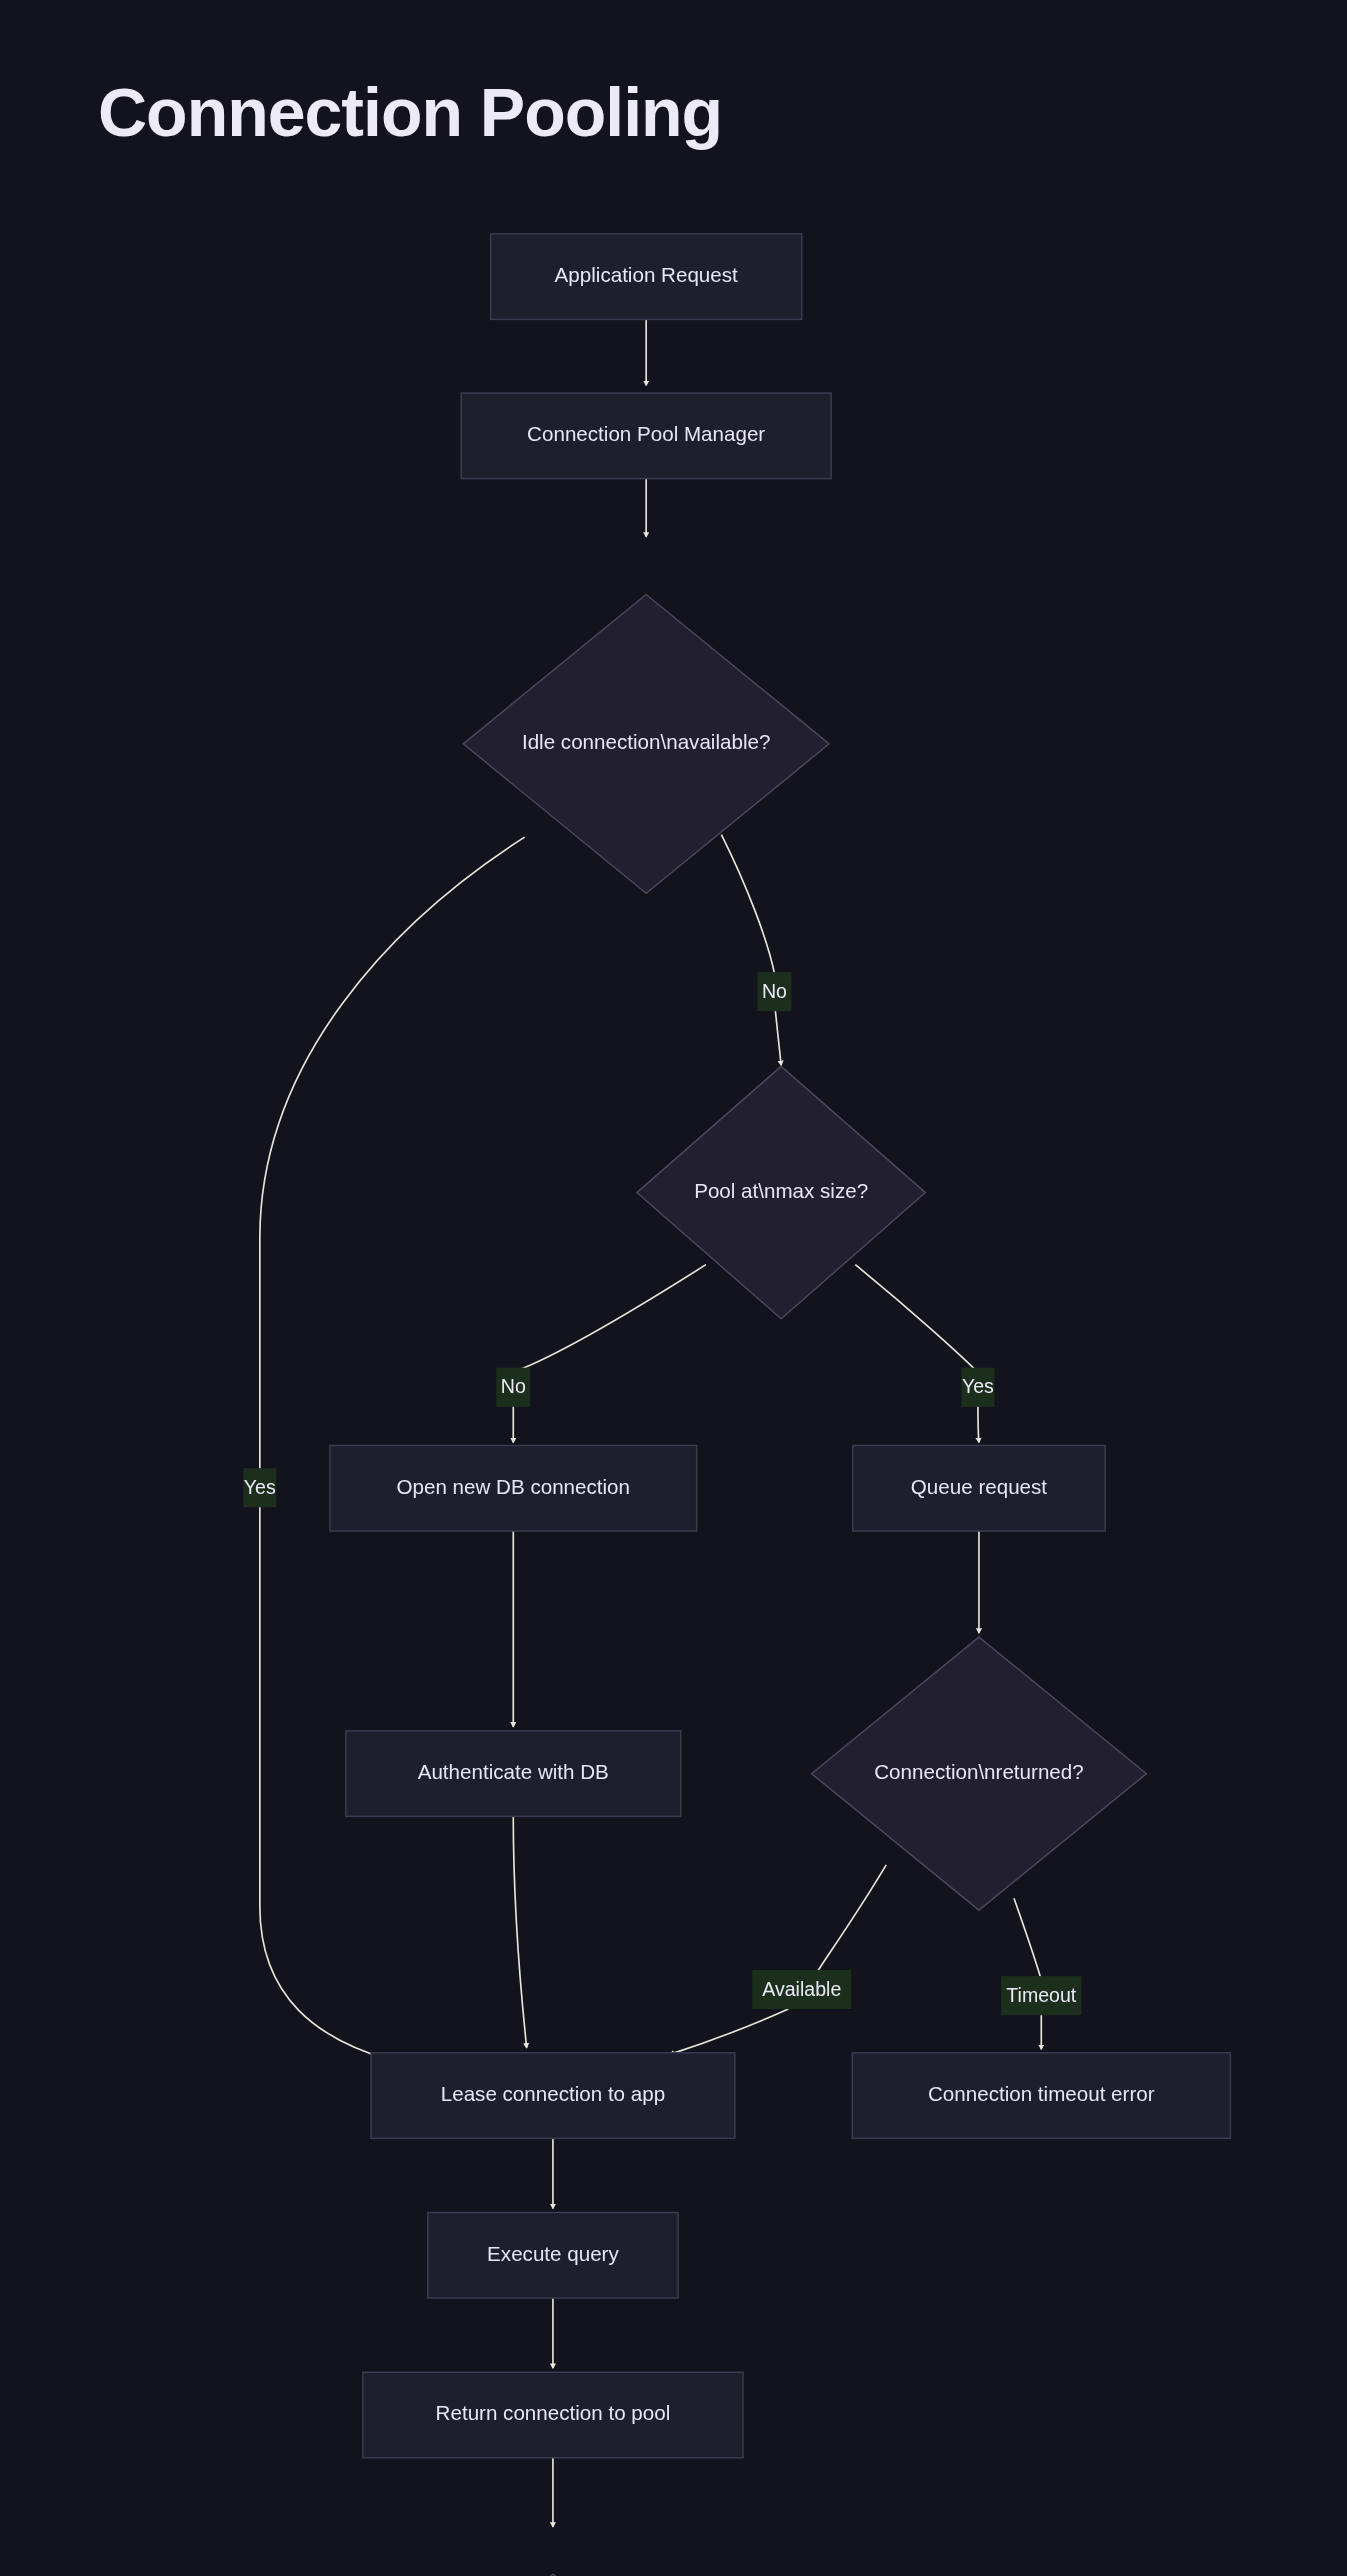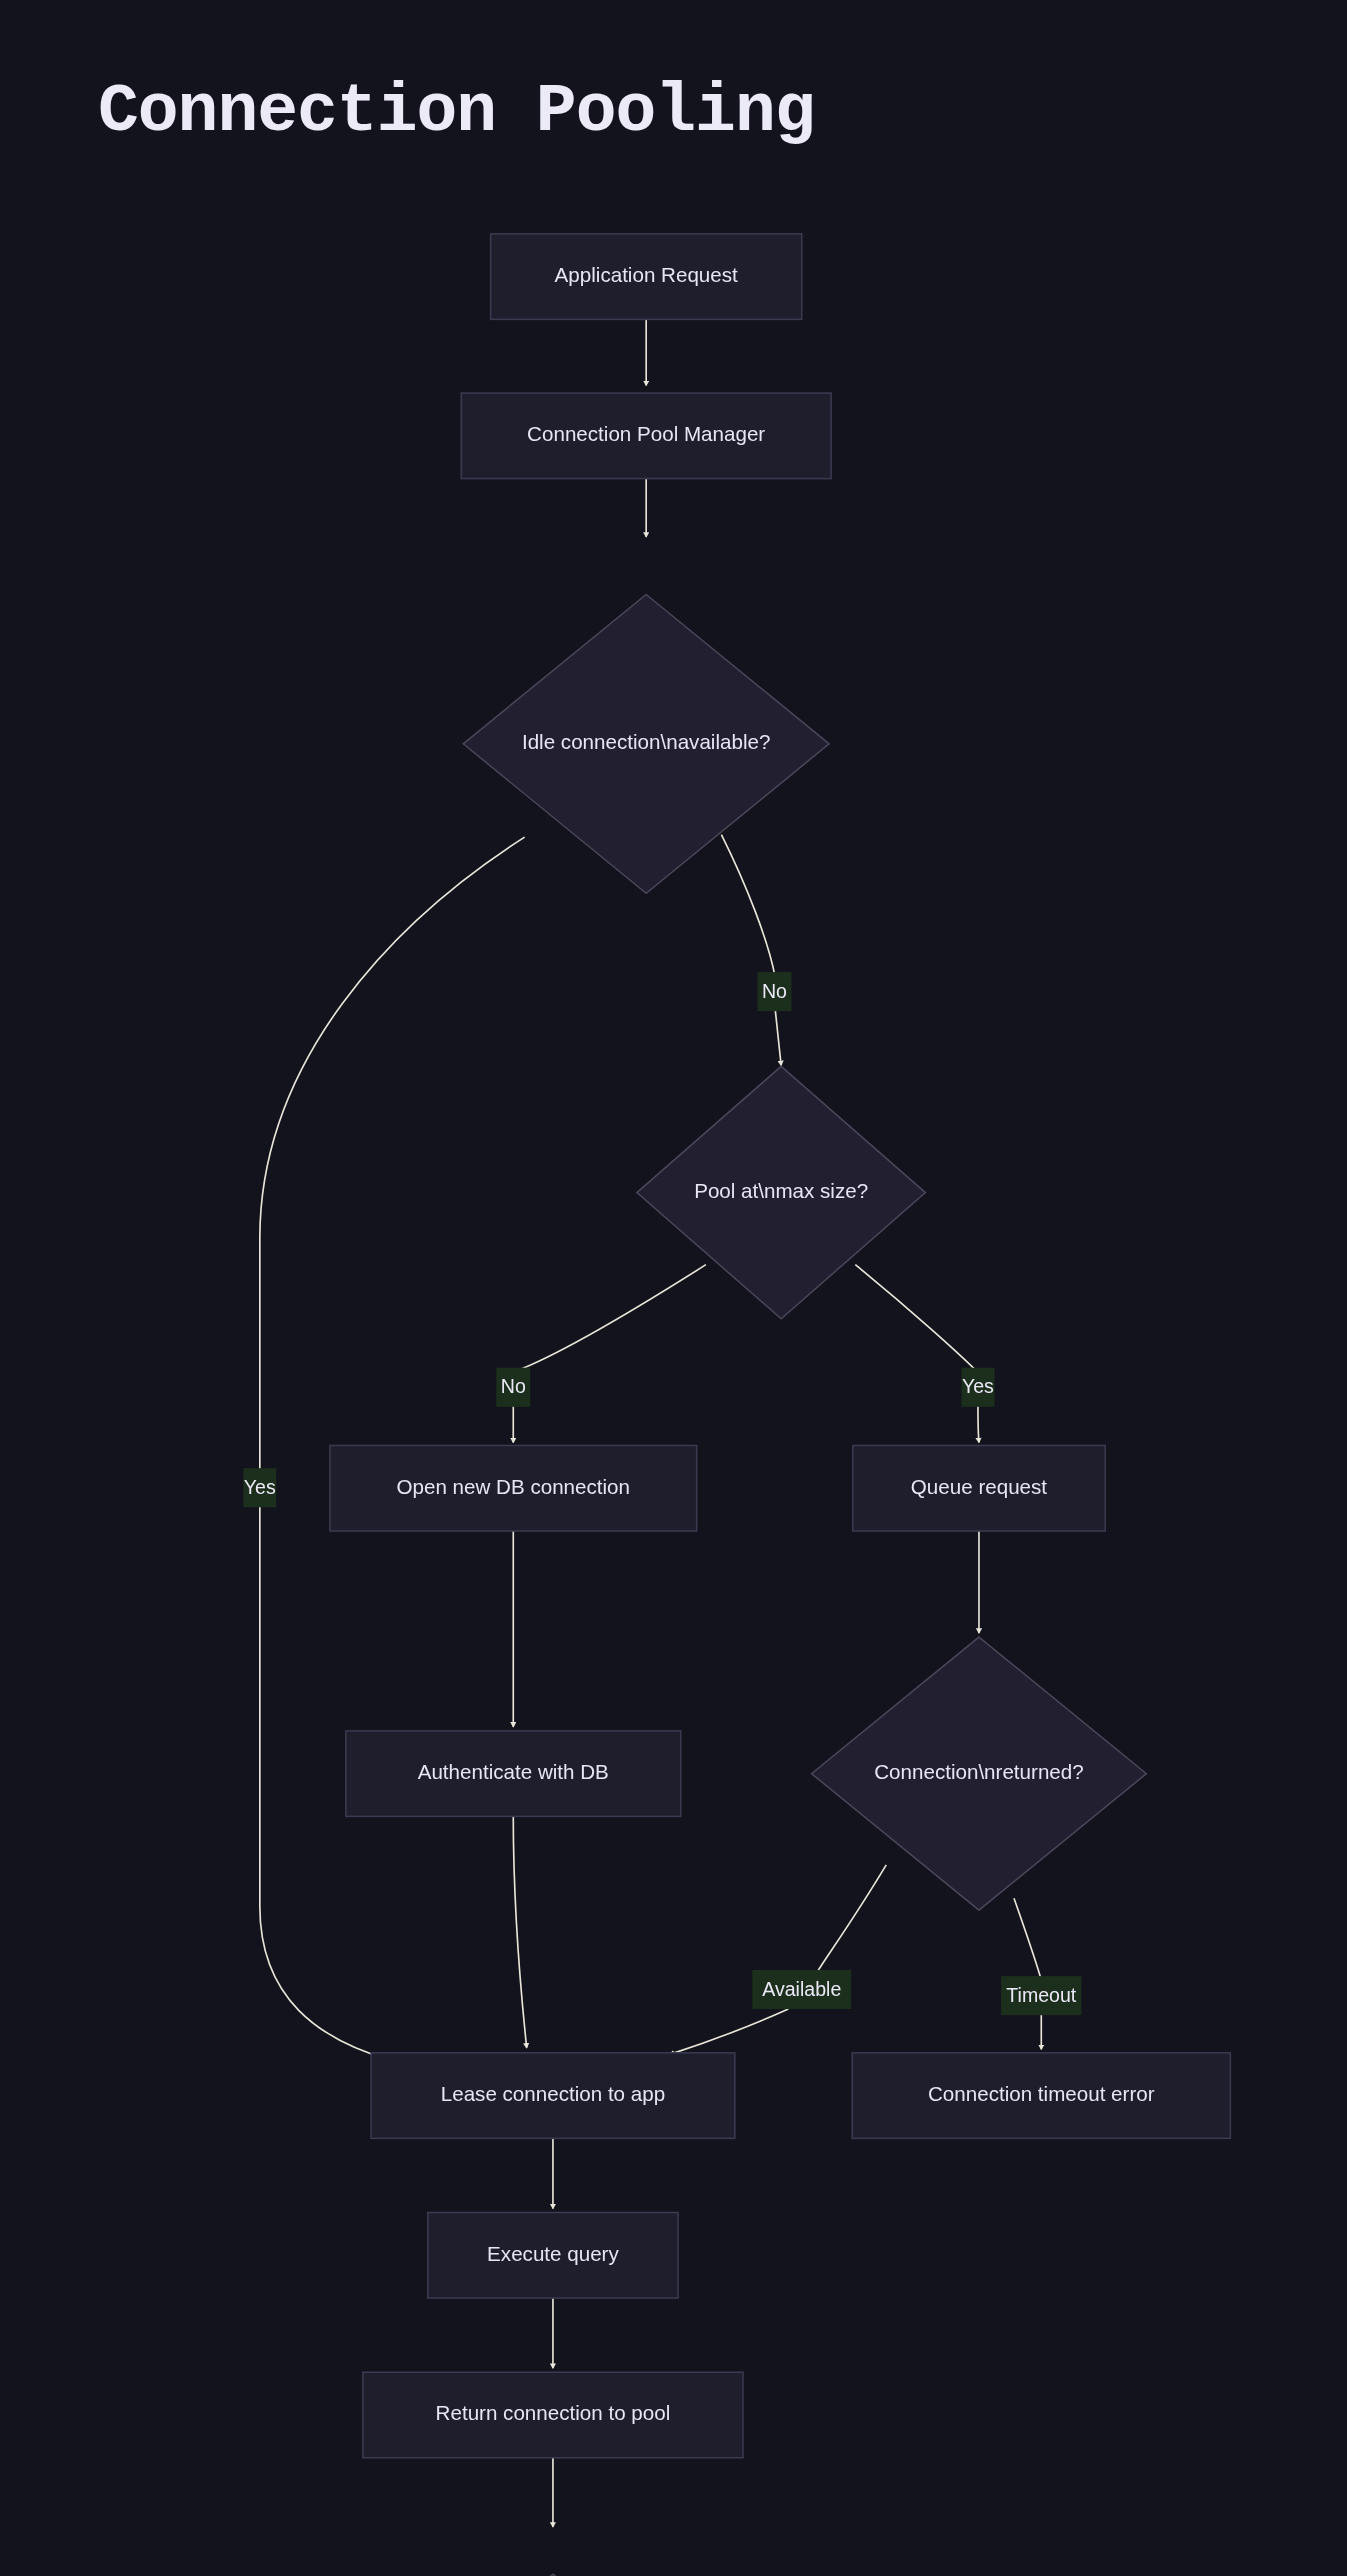--- a/index.html
+++ b/index.html
@@ -19,21 +19,20 @@
   #page-title {
     position: absolute;
     left: 98px;
     top: 78px;
     font-size: 68px;
     font-weight: bold;
     color: #edeaf8;
     letter-spacing: -1px;
     line-height: 1;
     white-space: nowrap;
-    font-family: Liberation Mono, monospace;
   }
   #flow-canvas {
     position: absolute;
     left: 0;
     top: 0;
     width: 1348px;
     height: 3283px;
   }
   .node-rect {
     fill: #1e1e2c;

